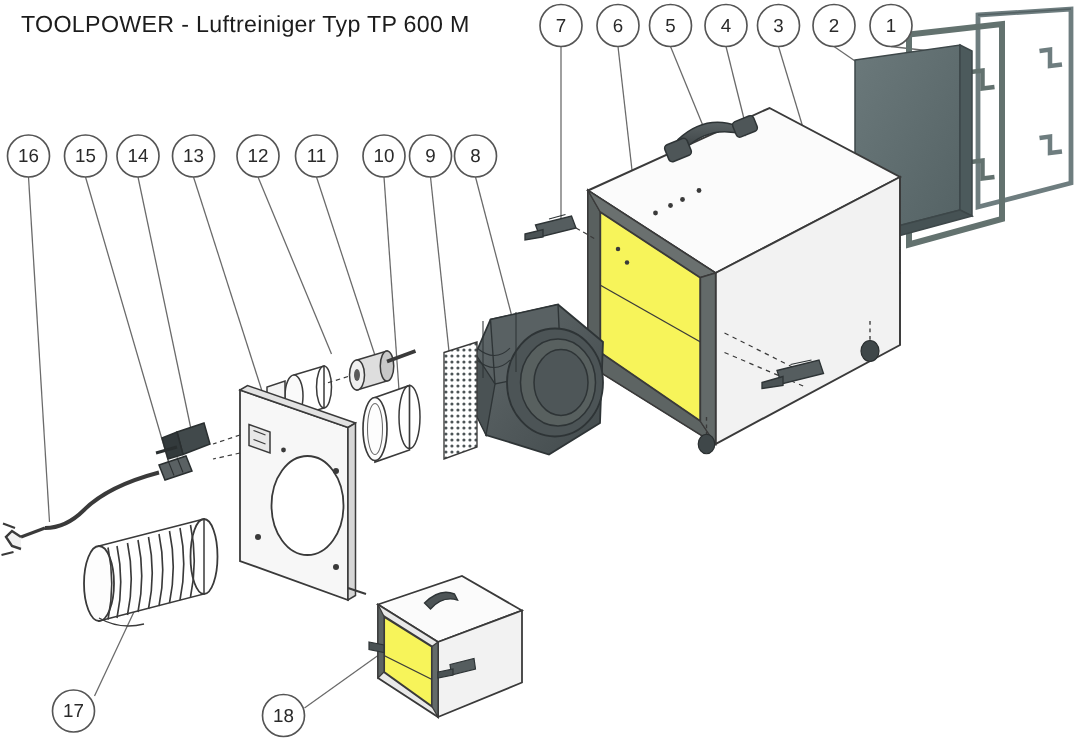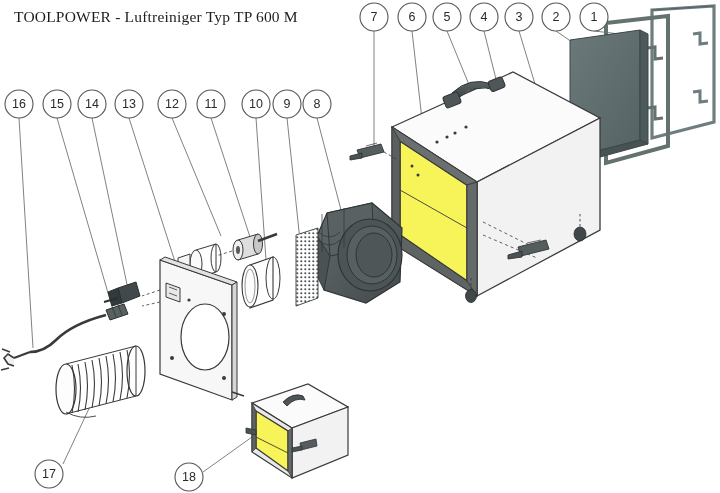--- a/index.html
+++ b/index.html
@@ -6,21 +6,21 @@
   html,body{margin:0;padding:0;background:#ffffff;}
   body{
     width:720px;height:493px;overflow:hidden;position:relative;
     font-family:"Liberation Sans", sans-serif;
     color:#1a1a1a;
   }
   #stage{position:absolute;left:0;top:0;width:720px;height:493px;}
   #stage svg{position:absolute;left:0;top:0;}
   .title-text{
     position:absolute;left:14px;top:8px;
-    font-family:Liberation Serif, serif;
+    font-family:Liberation Sans, sans-serif;
     font-size:15.5px;font-weight:400;letter-spacing:.2px;
     color:#1c1c1c;white-space:nowrap;
   }
   .callout-num{
     font-family:"Liberation Sans", sans-serif;
     font-size:12.5px;fill:#2a2a2a;text-anchor:middle;
     dominant-baseline:middle;
   }
 </style>
 </head>

